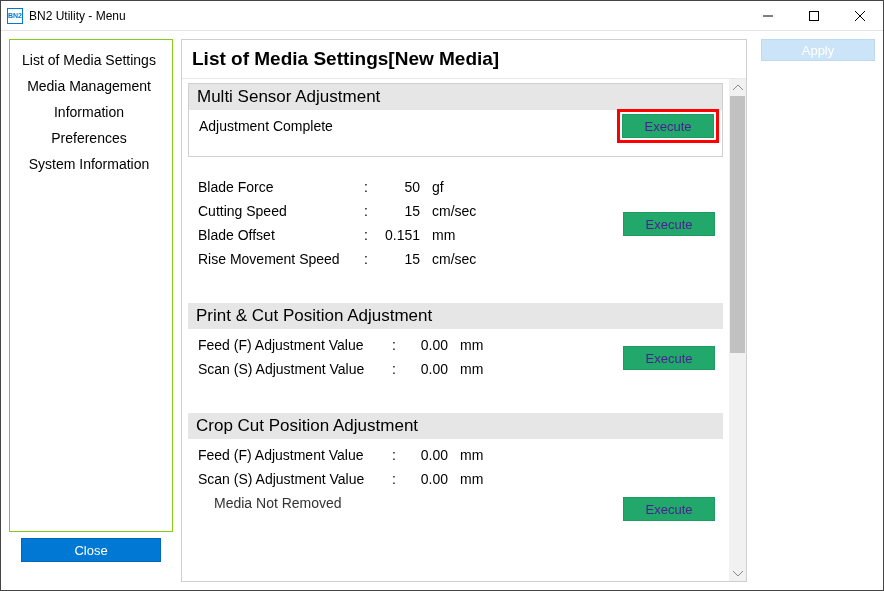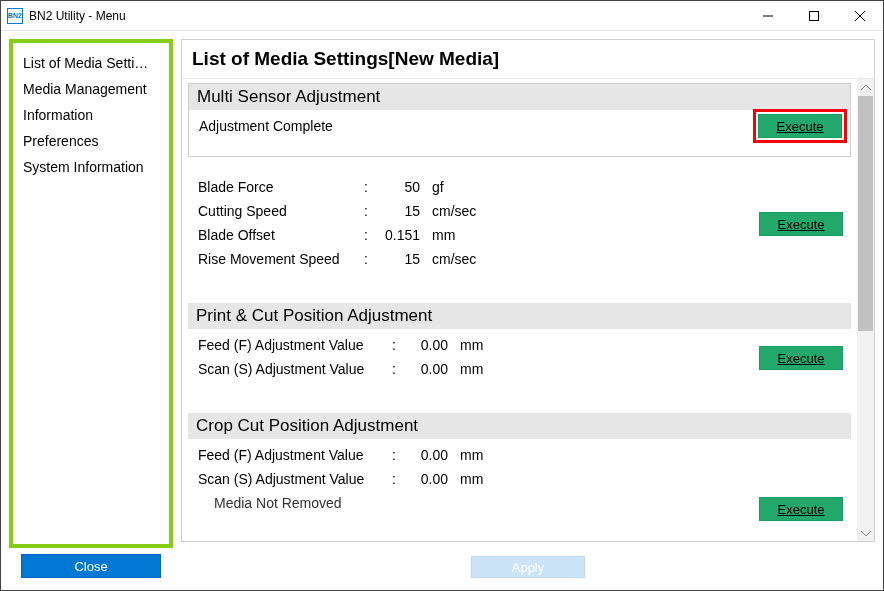--- a/index.html
+++ b/index.html
@@ -45,44 +45,45 @@
   
   .content {
     display: flex;
     height: calc(100% - 30px);
     padding: 8px;
     gap: 8px;
   }
   .sidebar-wrap { display:flex; flex-direction:column; width:164px; gap:6px;}
   .sidebar {
     flex:1;
-    border: 4px solid #84cc16;
+    border: 1px solid #84cc16;
     padding: 8px 4px 0 0;
     overflow: hidden;
+    text-align: center;
   }
   .sidebar-item {
     font-size: 14px;
     padding: 4px 10px 6px 10px;
     white-space: nowrap;
     overflow: hidden;
     text-overflow: ellipsis;
     cursor: default;
   }
   .close-btn {
     height: 24px;
     background: #0078d4;
     color: #fff;
     display: flex; align-items:center; justify-content:center;
     font-size: 13px;
     border: 1px solid #0067c0;
     cursor: default;
-    margin: 0 12px 4px 12px;
-  }
-
-  .main-pane { flex:1; display:flex; flex-direction:column; gap:14px;}
+    margin: 0 12px 20px 12px;
+  }
+
+  .main-pane { flex:1; display:flex; flex-direction:row; gap:14px;}
   .main {
     flex:1;
     border: 1px solid #cfcfcf;
     display: flex;
     flex-direction: column;
     min-height:0;
   }
   .page-title {
     font-size: 19px;
     font-weight: 600;
@@ -136,28 +137,27 @@
   }
   .prop-row.wide { grid-template-columns: 188px 18px 50px 70px; }
   .prop-colon { text-align:right; padding-right:8px;}
   .prop-val { text-align:right; padding-right:6px;}
   .prop-unit { padding-left: 6px;}
 
   .exec-btn {
     position:absolute;
     right: 8px;
     top: 50%; transform: translateY(-50%);
-    width: 84px; height: 24px;
+    width: 92px; height: 24px;
     background: #22a86a;
-    color: #000000;
+    color: #4c1d95;
     display:flex; align-items:center; justify-content:center;
     font-size: 13px;
     border: 1px solid #1e9b60;
     cursor: default;
-    text-decoration: underline;
   }
   .exec-btn.bottom { top:auto; bottom:4px; transform:none;}
   .exec-btn.first { top: 4px; transform:none; }
 
   .note { font-size:14px; padding:4px 2px 2px 18px; color:#333;}
 
   .apply-row { display:flex; justify-content:center; padding: 0 0 4px 0;}
   .apply-btn {
     width: 114px; height:22px;
     background: #cce4f7;

